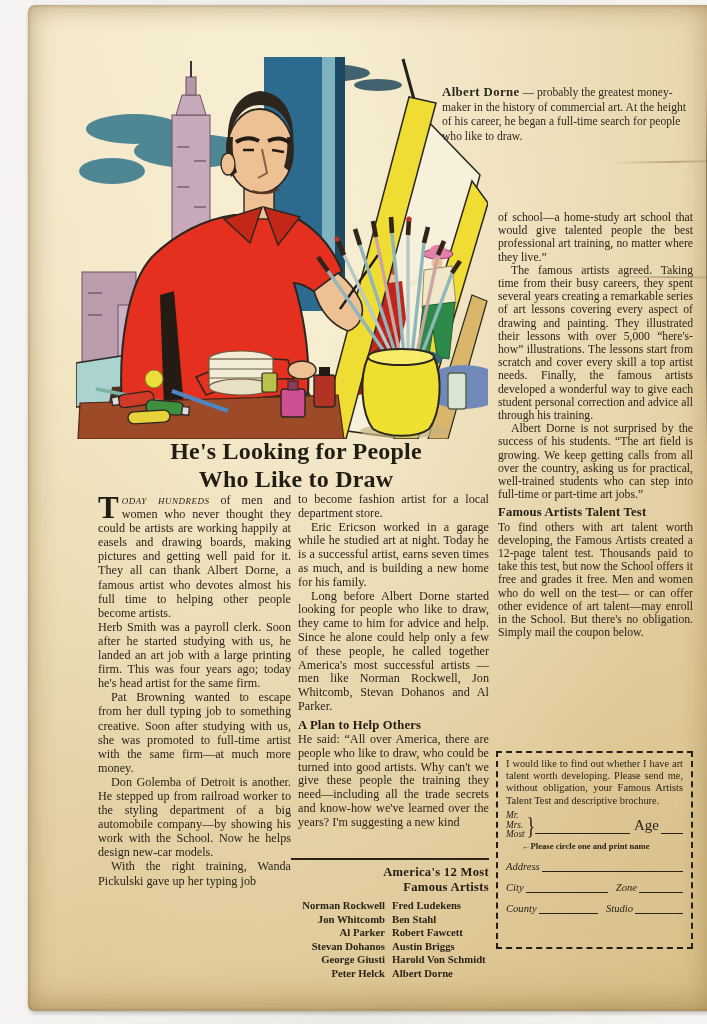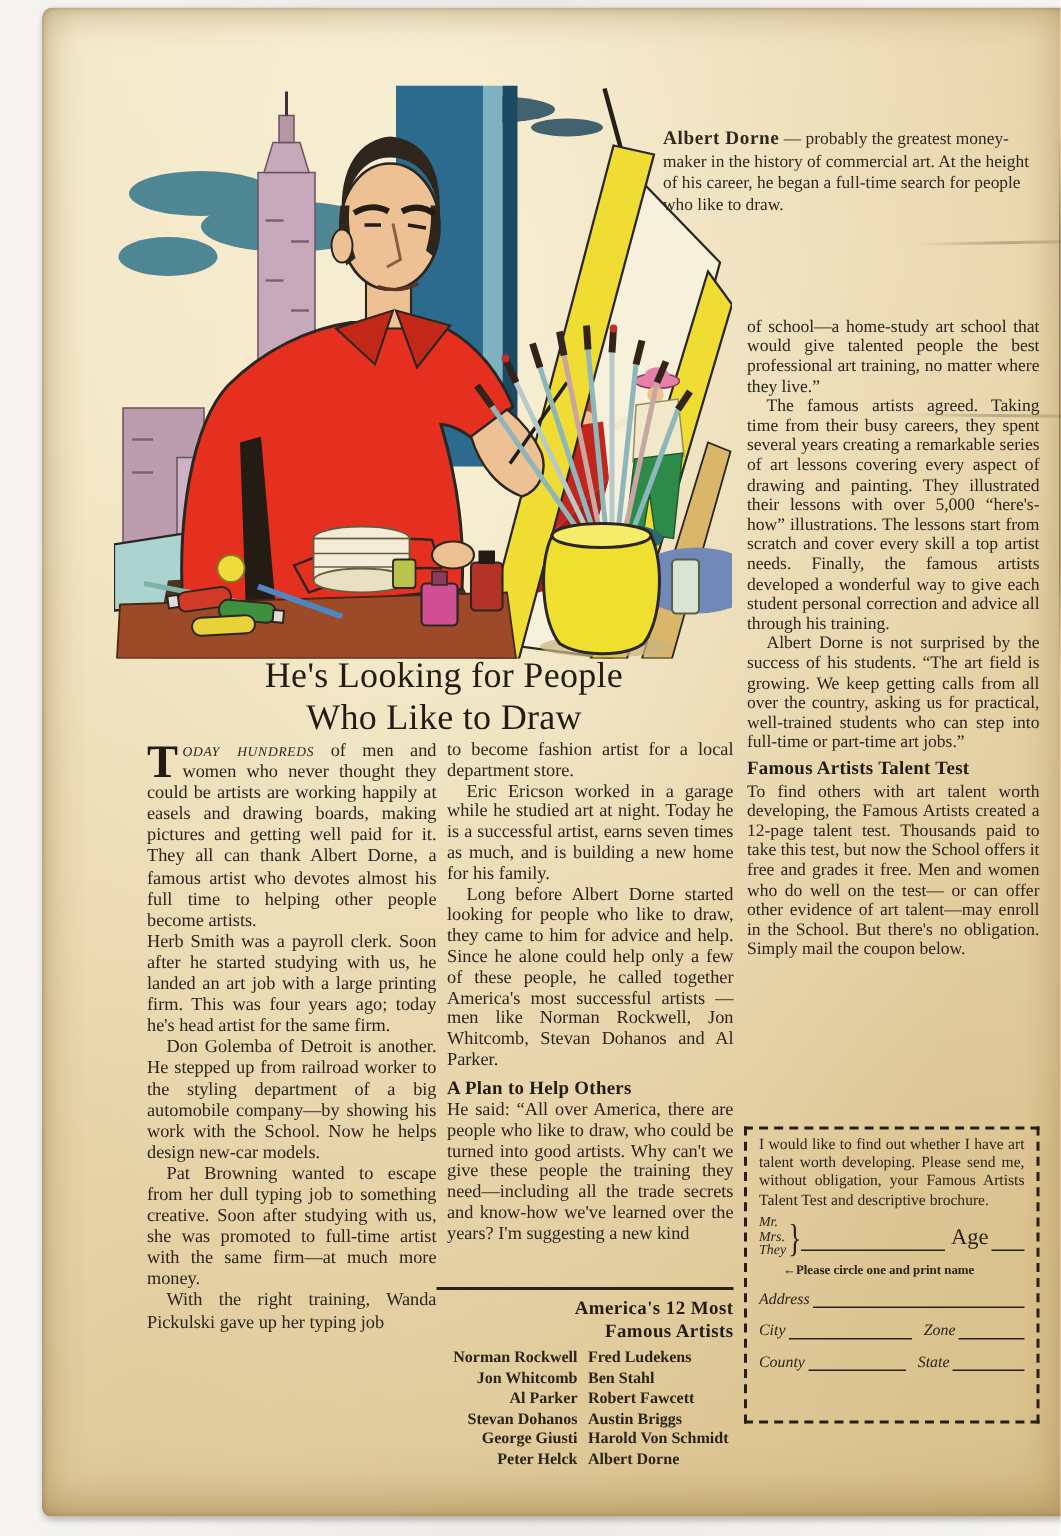--- a/index.html
+++ b/index.html
@@ -29,21 +29,21 @@
   .crease{position:absolute;height:2px;pointer-events:none;
     background:linear-gradient(to right,transparent,rgba(110,85,50,.38) 60%,rgba(110,85,50,.15));}
   .page-edge{position:absolute;width:3px;background:linear-gradient(rgba(70,55,35,0),rgba(70,55,35,.55) 20%,rgba(70,55,35,.55) 80%,rgba(70,55,35,0));pointer-events:none;}
 
   .art{position:absolute;left:48px;top:52px;}
 
   .caption{position:absolute;left:414px;top:80px;width:254px;font-size:11.6px;line-height:14.6px;}
   .caption b{font-size:12.8px;letter-spacing:.4px;}
 
   .headline{position:absolute;left:72px;top:432px;width:392px;text-align:center;
-    font-weight:normal;font-size:24px;line-height:28px;white-space:pre-line;letter-spacing:.2px;color:#221c14;}
+    font-weight:bold;font-size:24px;line-height:28px;white-space:pre-line;letter-spacing:.2px;color:#221c14;}
 
   .col{position:absolute;text-align:justify;color:#2b241b;}
   .col p{margin:0;}
   .col p.ind{text-indent:13px;}
   .col-left{left:70px;top:488px;width:193px;font-size:12.2px;line-height:14.1px;}
   .col-mid{left:270px;top:488px;width:191px;font-size:12.2px;line-height:13.8px;}
   .col-right{left:470px;top:206px;width:195px;font-size:11.7px;line-height:13.2px;}
   .mini-head{font-weight:bold;font-size:12.6px;line-height:14.2px;margin:4px 0 1px;white-space:pre-line;text-align:left;letter-spacing:.2px;color:#221c14;}
   .dropcap{float:left;font-weight:bold;font-size:31px;line-height:25px;padding:2px 3px 0 0;color:#221c14;}
   .smallcaps{font-variant:small-caps;letter-spacing:.5px;font-style:italic;}
@@ -240,22 +240,22 @@
   <div class="caption">
     <b>Albert Dorne</b><span> — probably the greatest money-maker in the history of commercial art. At the height of his career, he began a full-time search for people who like to draw.</span>
   </div>
 
   <div class="headline">He's Looking for People
 Who Like to Draw</div>
 
   <div class="col col-left">
     <p><span class="dropcap">T</span><span class="smallcaps">oday hundreds</span><span> of men and women who never thought they could be artists are working happily at easels and drawing boards, making pictures and getting well paid for it. They all can thank Albert Dorne, a famous artist who devotes almost his full time to helping other people become artists.</span></p>
     <p>Herb Smith was a payroll clerk. Soon after he started studying with us, he landed an art job with a large printing firm. This was four years ago; today he's head artist for the same firm.</p>
+    <p class="ind">Pat Browning wanted to escape from her dull typing job to something creative. Soon after studying with us, she was promoted to full-time artist with the same firm—at much more money.</p>
     <p class="ind">Don Golemba of Detroit is another. He stepped up from railroad worker to the styling department of a big automobile company—by showing his work with the School. Now he helps design new-car models.</p>
-    <p class="ind">Pat Browning wanted to escape from her dull typing job to something creative. Soon after studying with us, she was promoted to full-time artist with the same firm—at much more money.</p>
     <p class="ind">With the right training, Wanda Pickulski gave up her typing job</p>
   </div>
 
   <div class="col col-mid">
     <p>to become fashion artist for a local department store.</p>
     <p class="ind">Eric Ericson worked in a garage while he studied art at night. Today he is a successful artist, earns seven times as much, and is building a new home for his family.</p>
     <p class="ind">Long before Albert Dorne started looking for people who like to draw, they came to him for advice and help. Since he alone could help only a few of these people, he called together America's most successful artists —men like Norman Rockwell, Jon Whitcomb, Stevan Dohanos and Al Parker.</p>
     <div class="mini-head">A Plan to Help Others</div>
     <p>He said: “All over America, there are people who like to draw, who could be turned into good artists. Why can't we give these people the training they need—including all the trade secrets and know-how we've learned over the years? I'm suggesting a new kind</p>
   </div>
@@ -296,21 +296,21 @@
         <span class="r">Albert Dorne</span>
       </div>
   </div>
 
   <div class="coupon">
     <div class="coupon-body">I would like to find out whether I have art talent worth developing. Please send me, without obligation, your Famous Artists Talent Test and descriptive brochure.</div>
     <div class="c-name-row">
       <div class="c-saluts">
         <div>Mr.</div>
         <div>Mrs.</div>
-        <div>They</div>
+        <div>Most</div>
       </div>
       <div class="c-brace">}</div>
       <div class="c-line-wrap">
         <span class="c-line long"></span>
         <span class="c-age">Age</span>
         <span class="c-line short"></span>
       </div>
     </div>
     <div class="c-note">←Please circle one and print name</div>
     <div class="c-field">
@@ -319,21 +319,21 @@
     </div>
     <div class="c-field">
       <span class="lbl">City</span>
       <span class="c-line long"></span>
       <span class="mid-lbl">Zone</span>
       <span class="c-line long" style="max-width:44px"></span>
     </div>
     <div class="c-field">
       <span class="lbl">County</span>
       <span class="c-line long"></span>
-      <span class="mid-lbl">State</span>
+      <span class="mid-lbl">Studio</span>
       <span class="c-line long" style="max-width:48px"></span>
     </div>
   </div>
 
   <div class="crease" style="left:580px;top:156px;width:108px;transform:rotate(-1deg)"></div>
   <div class="crease" style="left:574px;top:271px;width:114px;transform:rotate(.5deg)"></div>
   <div class="page-edge" style="left:678px;top:80px;height:360px"></div>
   <div class="vignette"></div>
 </div>
 

